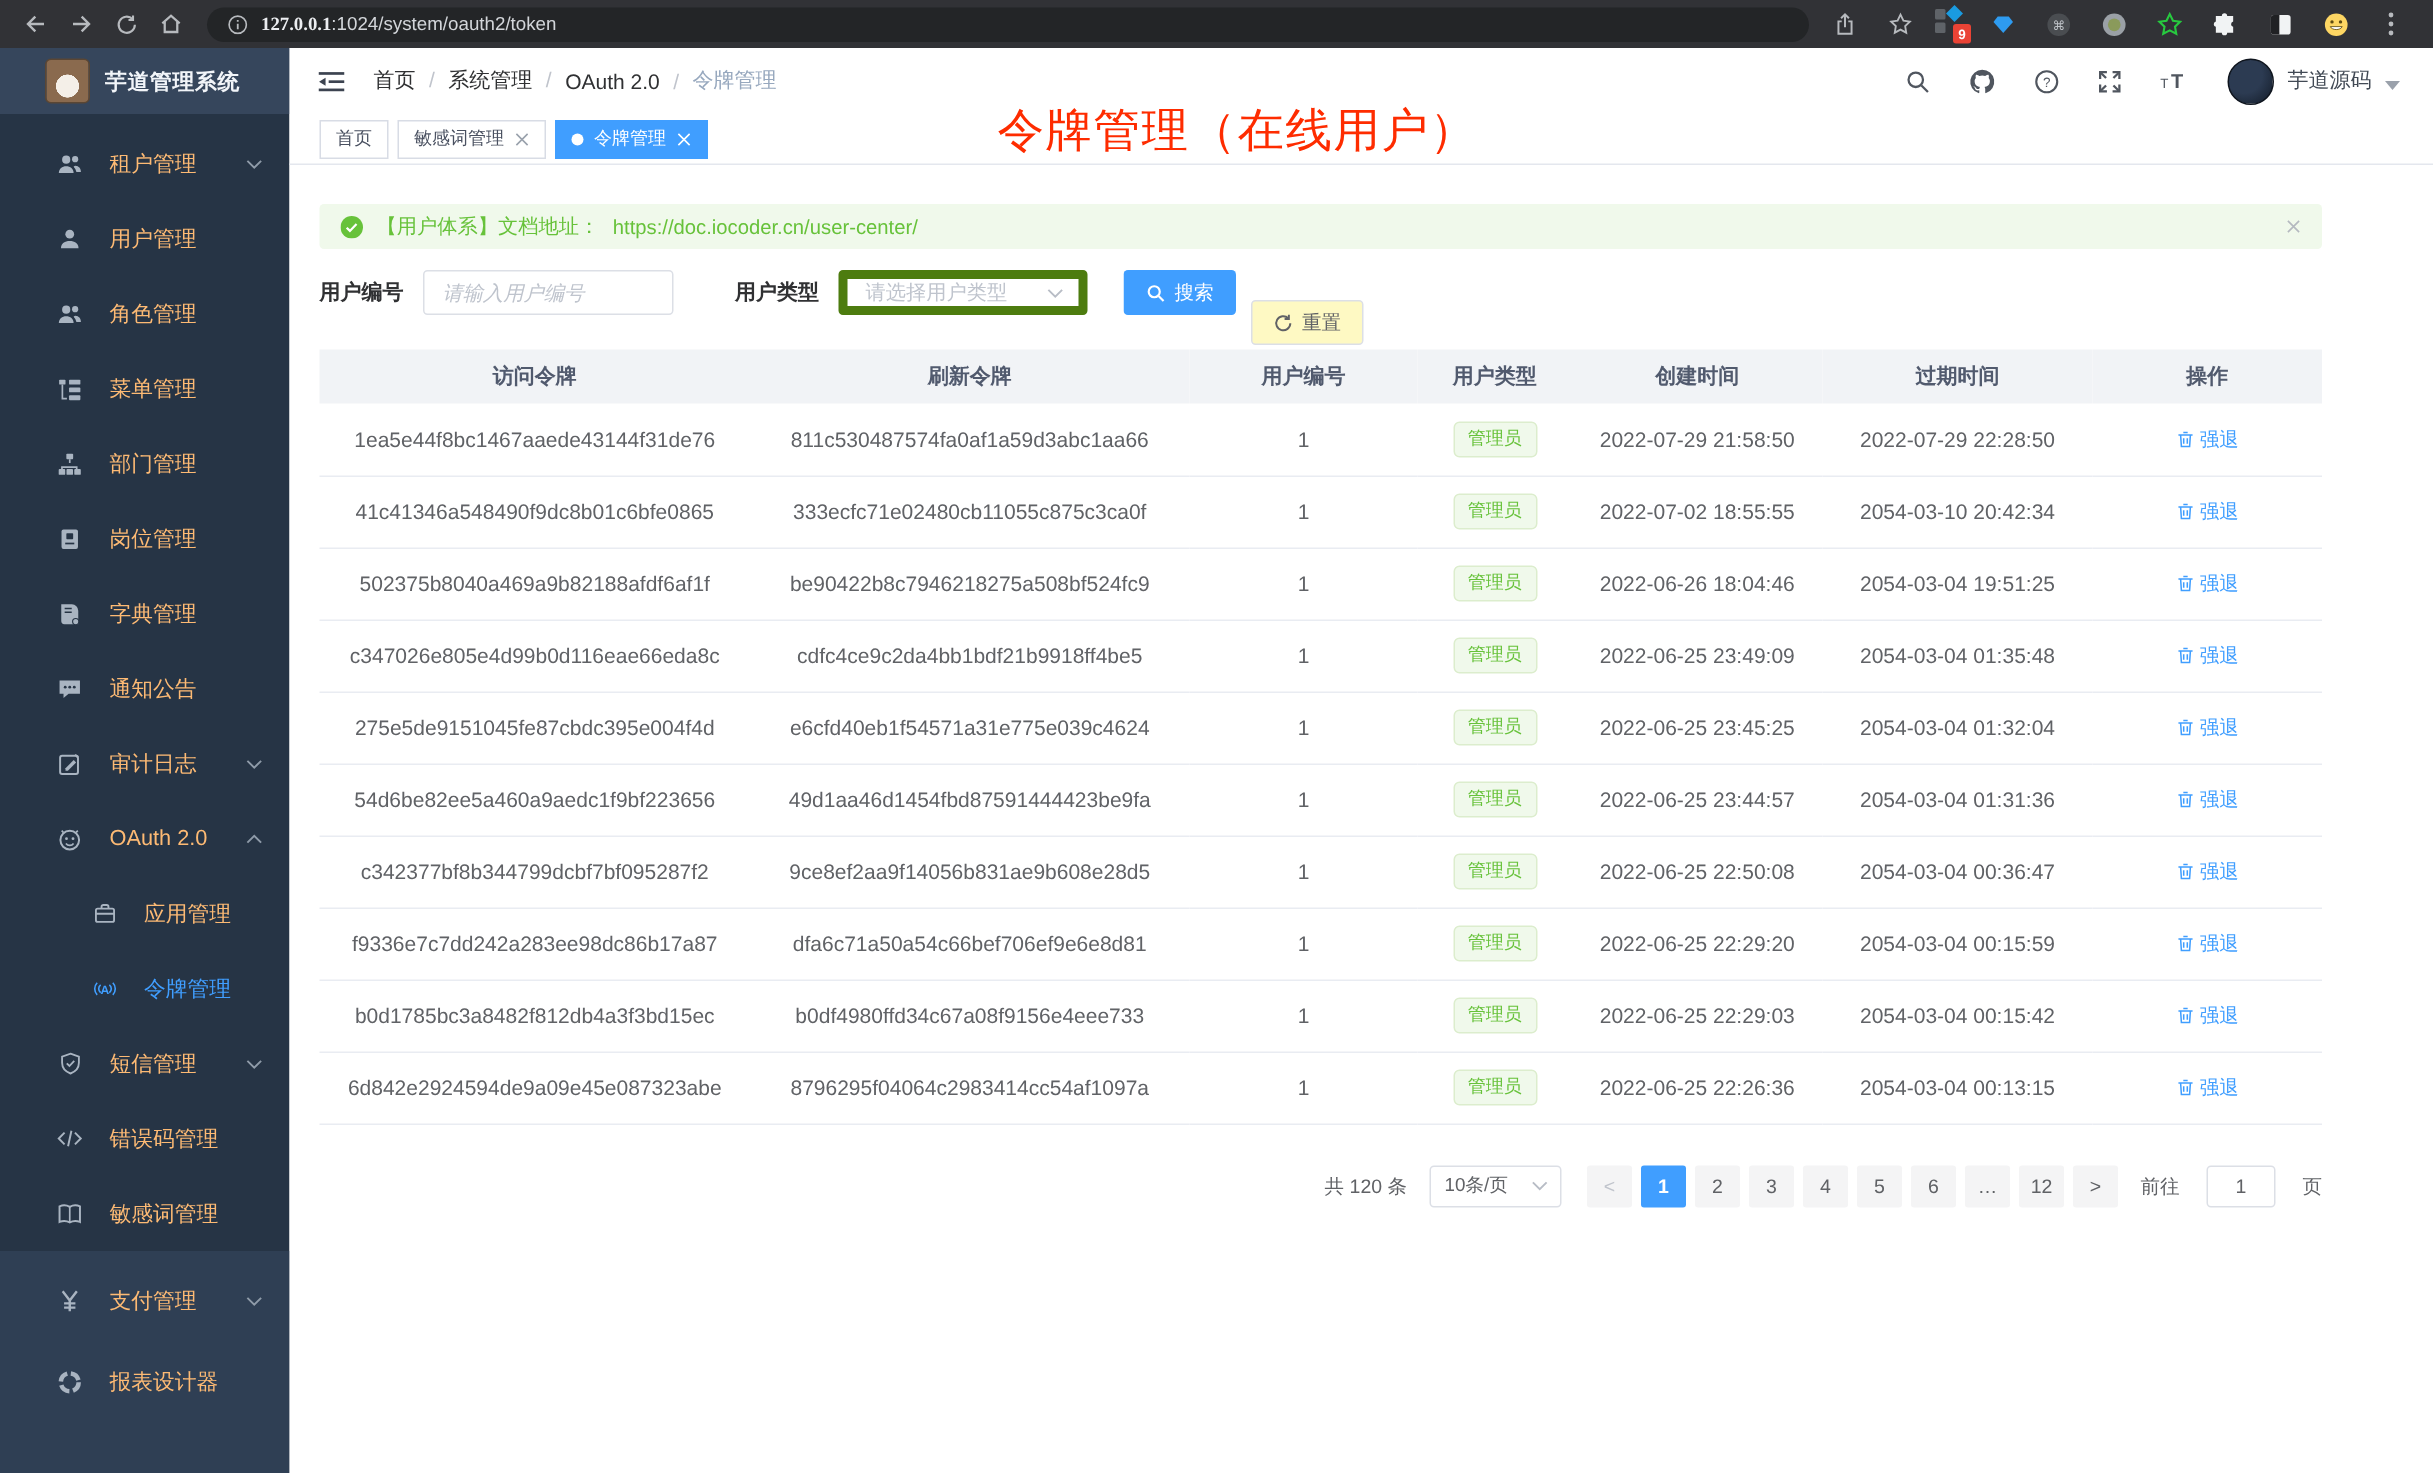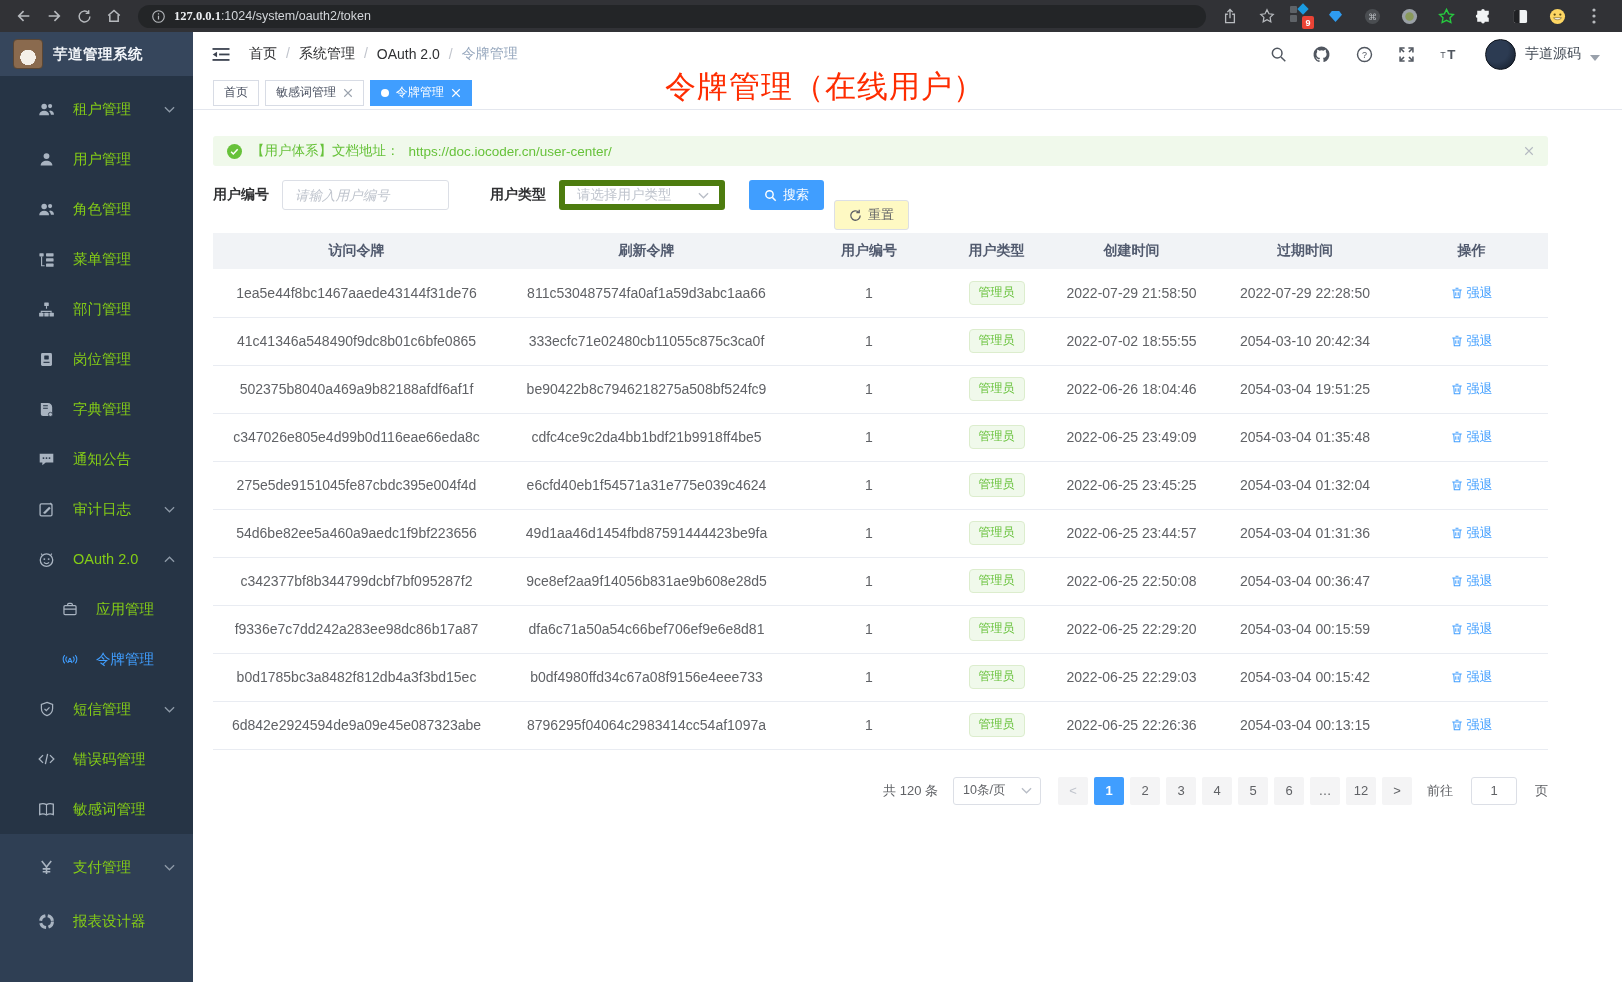--- a/index.html
+++ b/index.html
@@ -19,26 +19,26 @@
   .ext-sq1,.ext-sq2{ position:absolute; width:7px; height:7px; background:#5f6368; border-radius:1px; left:0; }
   .ext-sq1{ top:2px; } .ext-sq2{ top:11px; }
   .ext-gem{ position:absolute; left:9px; top:1px; width:8px; height:8px; background:#1a9be0; transform:rotate(45deg); }
   .ext-badge{ position:absolute; right:-2px; bottom:-1px; background:#ea4335; color:#fff; font-size:9px; font-weight:bold; width:12px; height:13px; border-radius:2px; display:flex; align-items:center; justify-content:center; }
 
   
   .app{ display:flex; height:950px; }
 
   
   .sidebar{ width:193px; flex:none; background:#263445; display:flex; flex-direction:column; }
-  .logo-bar{ height:44px; flex:none; background:#36465c; display:flex; align-items:center; padding-left:13px; gap:10px; }
+  .logo-bar{ height:44px; flex:none; background:#36465c; display:flex; align-items:center; padding-left:30px; gap:10px; }
   .logo-img{ width:30px; height:30px; border-radius:4px; flex:none;
     background:radial-gradient(circle at 50% 62%, #f4efe8 0 34%, #8a6a4e 35% 100%); border:1px solid #5a4634; }
   .app-title{ color:#f2f5f9; font-size:14.5px; font-weight:bold; letter-spacing:.5px; }
   .menu{ padding-top:8px; }
-  .menu-item{ height:50px; display:flex; align-items:center; padding:0 18px 0 37px; gap:17px; color:#84cc16; font-size:14.5px; cursor:pointer; }
+  .menu-item{ height:50px; display:flex; align-items:center; padding:0 18px 0 37px; gap:17px; color:#fdba74; font-size:14.5px; cursor:pointer; }
   .menu-item .mi-icon{ width:19px; height:18px; display:flex; align-items:center; justify-content:center; color:#a9b4c1; flex:none; }
   .menu-item.child{ padding-left:60px; height:50px; }
   .menu-item.active, .menu-item.active .mi-icon{ color:var(--accent); }
   .mi-chevron{ margin-left:auto; color:#8e9aa8; display:none; }
   .mi-chevron.up svg{ transform:rotate(180deg); }
   .menu-bottom{ flex:1; background:#2f3f54; padding-top:6px; }
   .menu-bottom .menu-item{ height:54px; }
 
   
   .main{ flex:1; display:flex; flex-direction:column; min-width:0; position:relative; background:#fff; }

